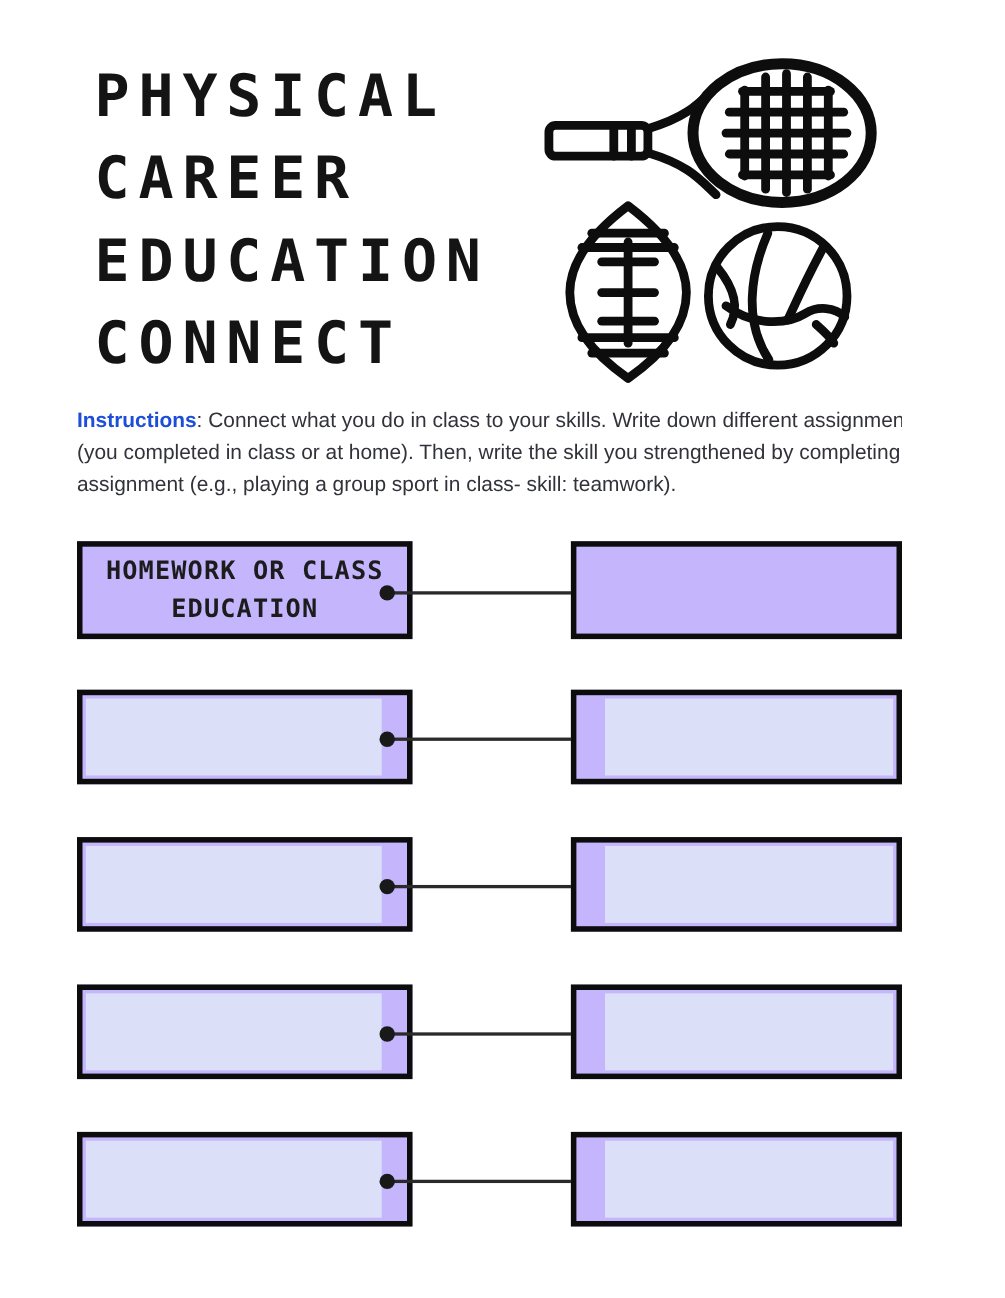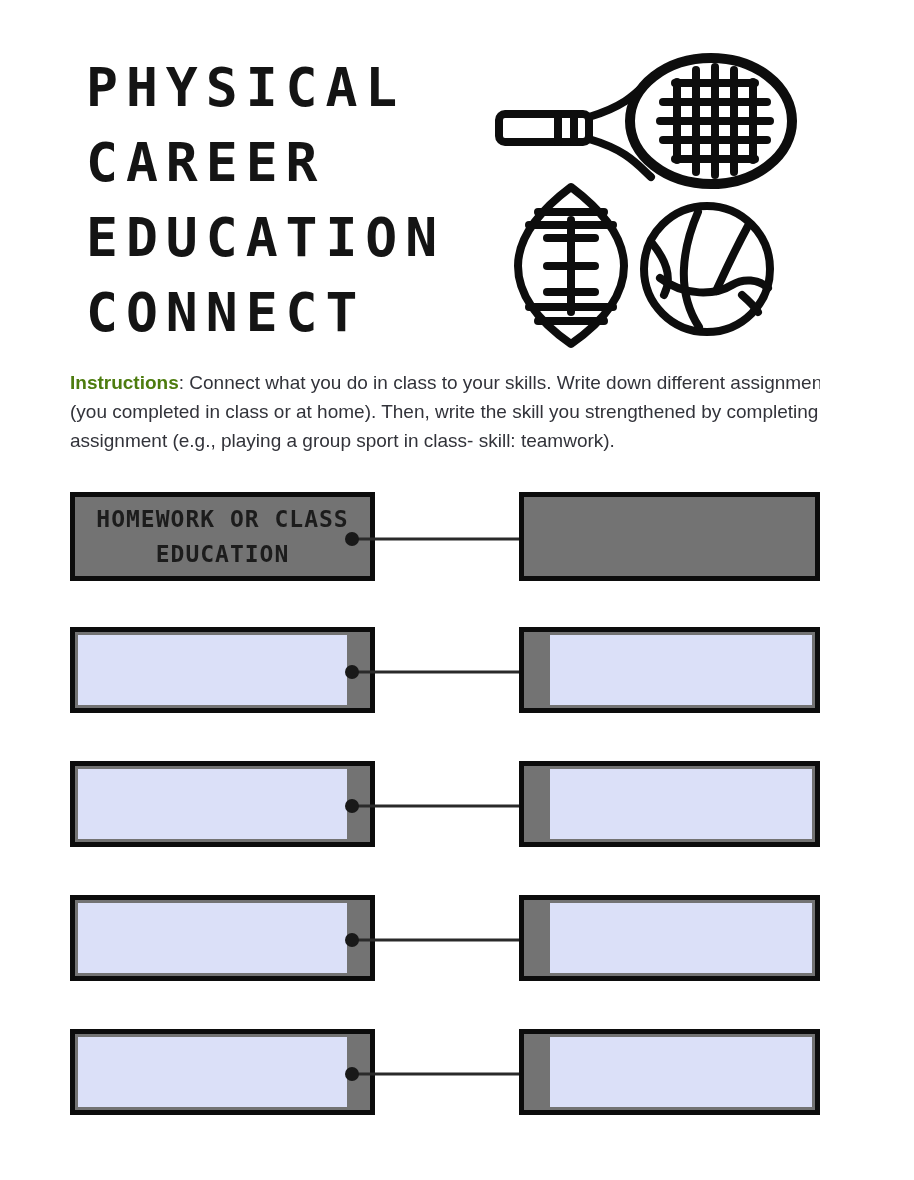--- a/index.html
+++ b/index.html
@@ -14,26 +14,26 @@
     font-size:53px;line-height:75px;letter-spacing:8px;color:#141414;
   }
   
   .hero{position:absolute;left:480px;top:45px;}
   .hero path,.hero ellipse,.hero circle,.hero rect,.hero line{fill:none;stroke:#0d0d0d;}
   
   .instructions{
     position:absolute;left:70px;top:368px;width:798px;margin:0;
     font-size:19px;line-height:29px;color:#32333a;
   }
-  .instructions b{color:#4d7c0f;}
+  .instructions b{color:#1d4ed8;}
   
   .row{position:absolute;left:70px;width:750px;}
   .box{
     position:absolute;top:0;bottom:4px;box-sizing:border-box;
-    background:#737373;border:5px solid #0c0c0c;
+    background:#c4b5fd;border:5px solid #0c0c0c;
   }
   .box-left{left:0;width:305px;}
   .box-right{left:449px;width:301px;}
   .hdr{display:flex;flex-direction:column;justify-content:center;align-items:center;}
   .hline{
     font-family:"DejaVu Sans Mono",monospace;font-weight:700;
     font-size:23px;line-height:35px;letter-spacing:1px;color:#1c1c1c;text-align:center;
   }
   .fill{position:absolute;background:#dbe0f8;}
   .fill-left{left:3px;right:23px;top:3px;bottom:3px;}

